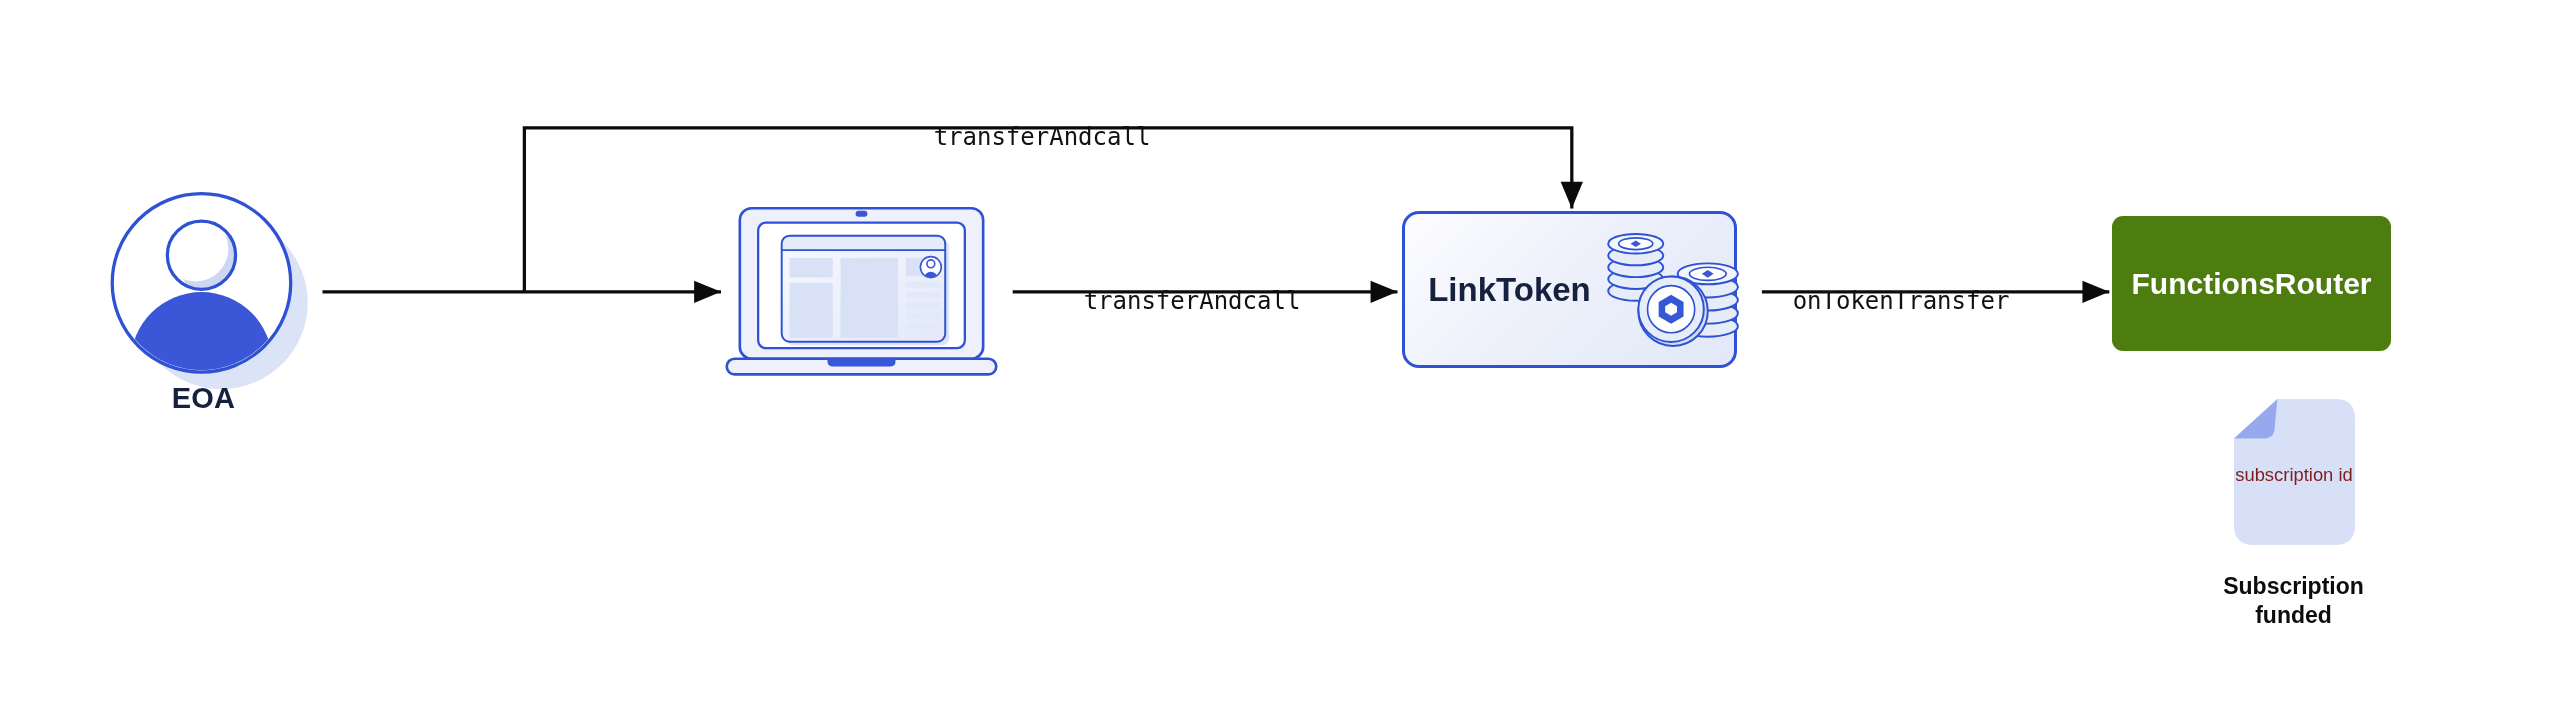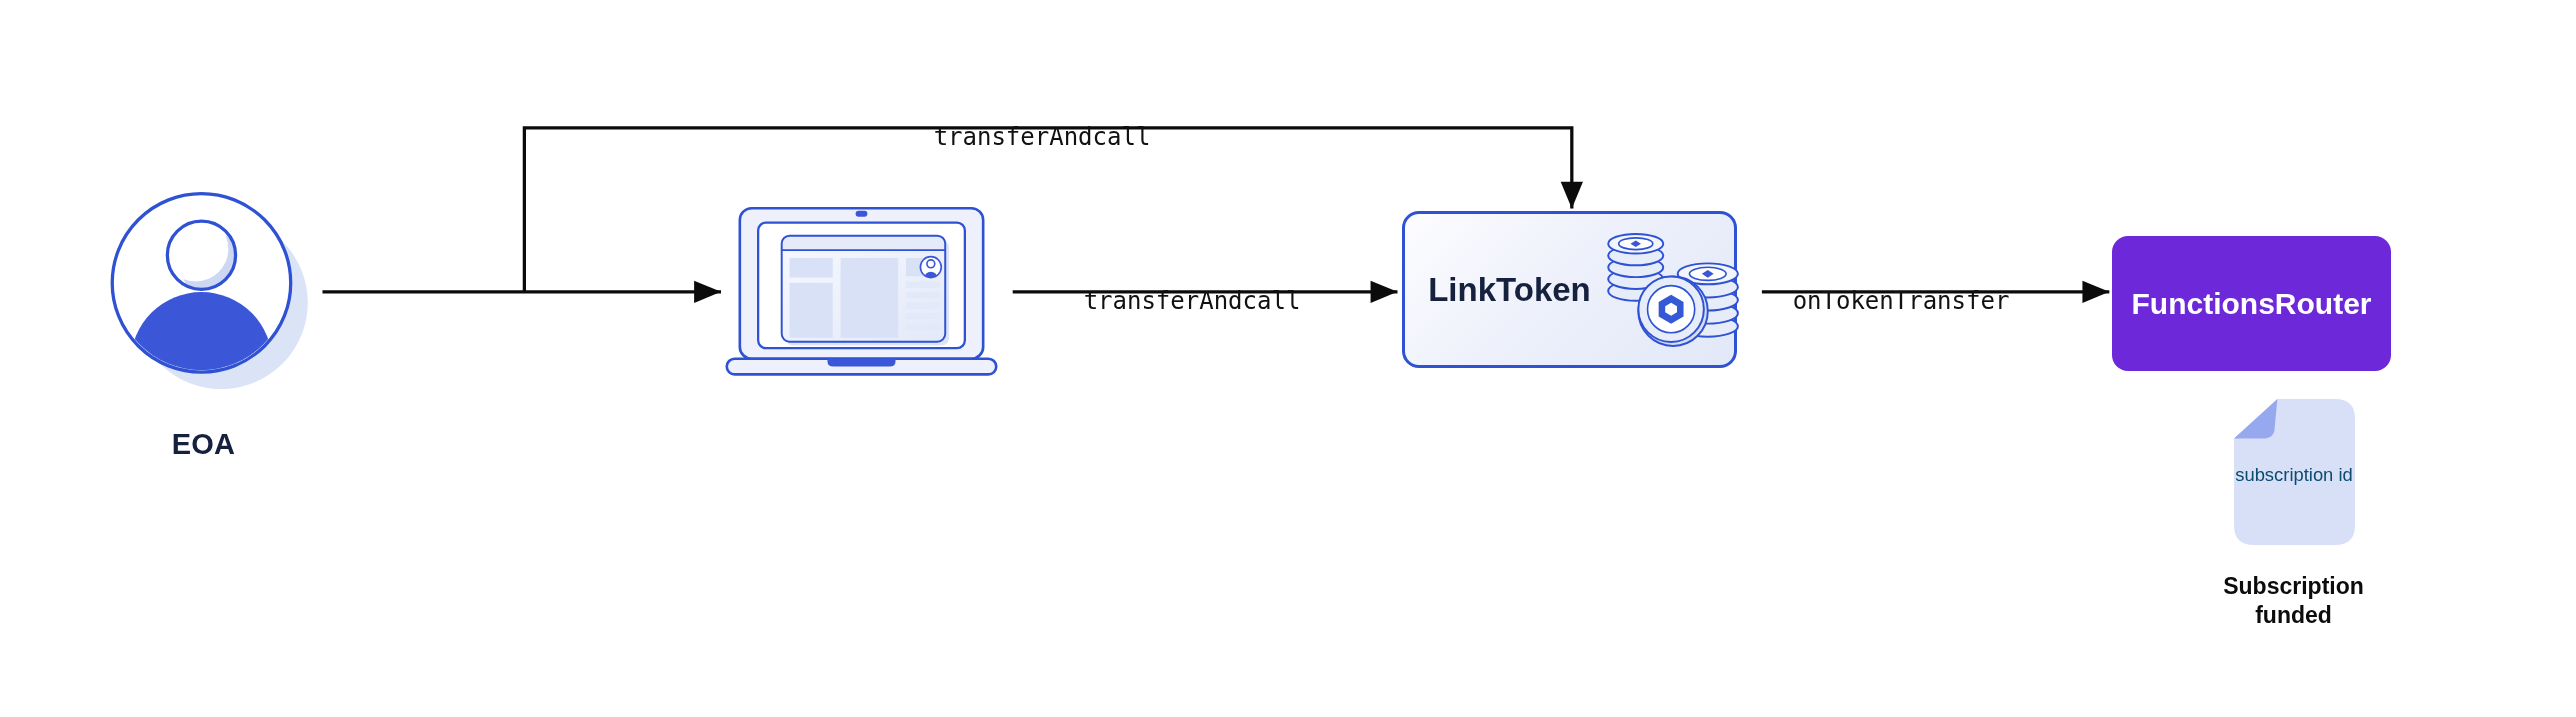--- a/index.html
+++ b/index.html
@@ -22,27 +22,27 @@
     display:flex;align-items:center;justify-content:center;
   }
   #linktoken-box{
     left:1402px;top:211px;width:335px;height:157px;
     border:3.3px solid #2e52d3;
     background:linear-gradient(135deg,#fdfdff 0%,#eef1fb 45%,#e2e8f8 100%);
     padding-right:120px;
   }
   #linktoken-box .box-text{font-weight:bold;font-size:33px;color:#15213d;}
   #functionsrouter-box{
-    left:2112px;top:236px;width:279px;height:135px;
-    background:#6d28d9;border-radius:16px;
+    left:2112px;top:216px;width:279px;height:135px;
+    background:#4d7c0f;border-radius:11px;
   }
   #functionsrouter-box .box-text{font-weight:bold;font-size:30px;color:#ffffff;}
   #doc-text{
     position:absolute;left:2235px;top:463px;width:118px;text-align:center;
-    font-size:18.4px;line-height:1.25;color:#0c4a6e;font-weight:normal;
+    font-size:18.4px;line-height:1.25;color:#7f1d1d;font-weight:normal;
   }
   #result-label{
     position:absolute;left:2195px;top:572px;width:197px;text-align:center;
     font-size:23px;line-height:1.25;color:#0c0c0c;font-weight:bold;
   }
 </style>
 </head>
 <body>
 
 <div id="canvas">
@@ -71,21 +71,21 @@
     <clipPath id="headClip">
         <circle cx="147" cy="98" r="52"></circle>
       </clipPath>
     <g clip-path="url(#headClip)">
       <rect x="95" y="46" width="104" height="104" fill="#ffffff"></rect>
       <circle cx="165" cy="114" r="50" fill="#ccd7f3"></circle>
       <circle cx="138" cy="88" r="50" fill="#ffffff"></circle>
     </g>
     <circle cx="147" cy="98" r="52" fill="none" stroke="#2e52d3" stroke-width="5"></circle>
   </svg>
-  <div class="node-label" style="left:105px;top:428px;width:197px">EOA</div>
+  <div class="node-label" style="left:105px;top:382px;width:197px">EOA</div>
 
   <svg class="abs" style="left:724px;top:203px" width="275" height="174" viewBox="0 0 420 266">
     <defs>
       <linearGradient id="winGrad" x1="0" y1="0" x2="1" y2="1">
         <stop offset="0" stop-color="#f7f9fe"></stop>
           <stop offset="1" stop-color="#e3e9f9"></stop>
       </linearGradient>
       <clipPath id="avClip">
           <circle cx="316" cy="98" r="16"></circle>
         </clipPath>

